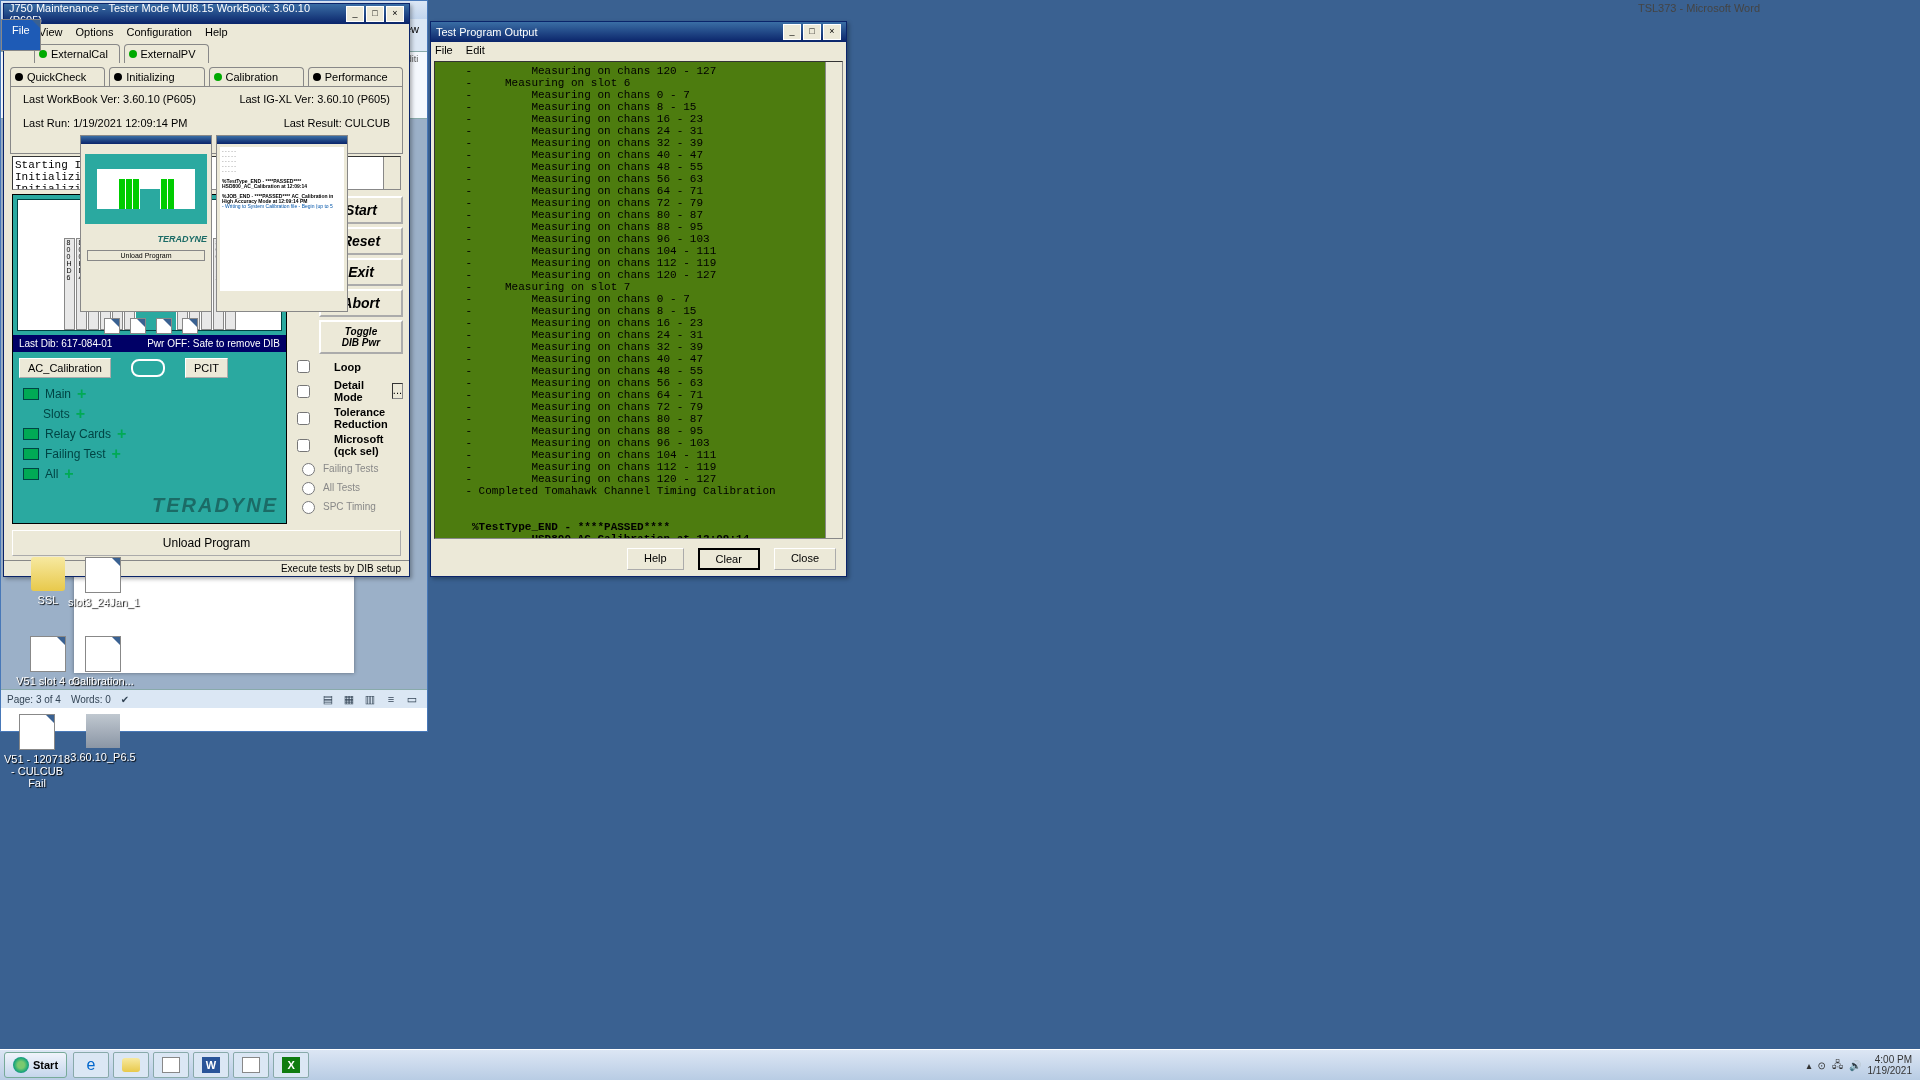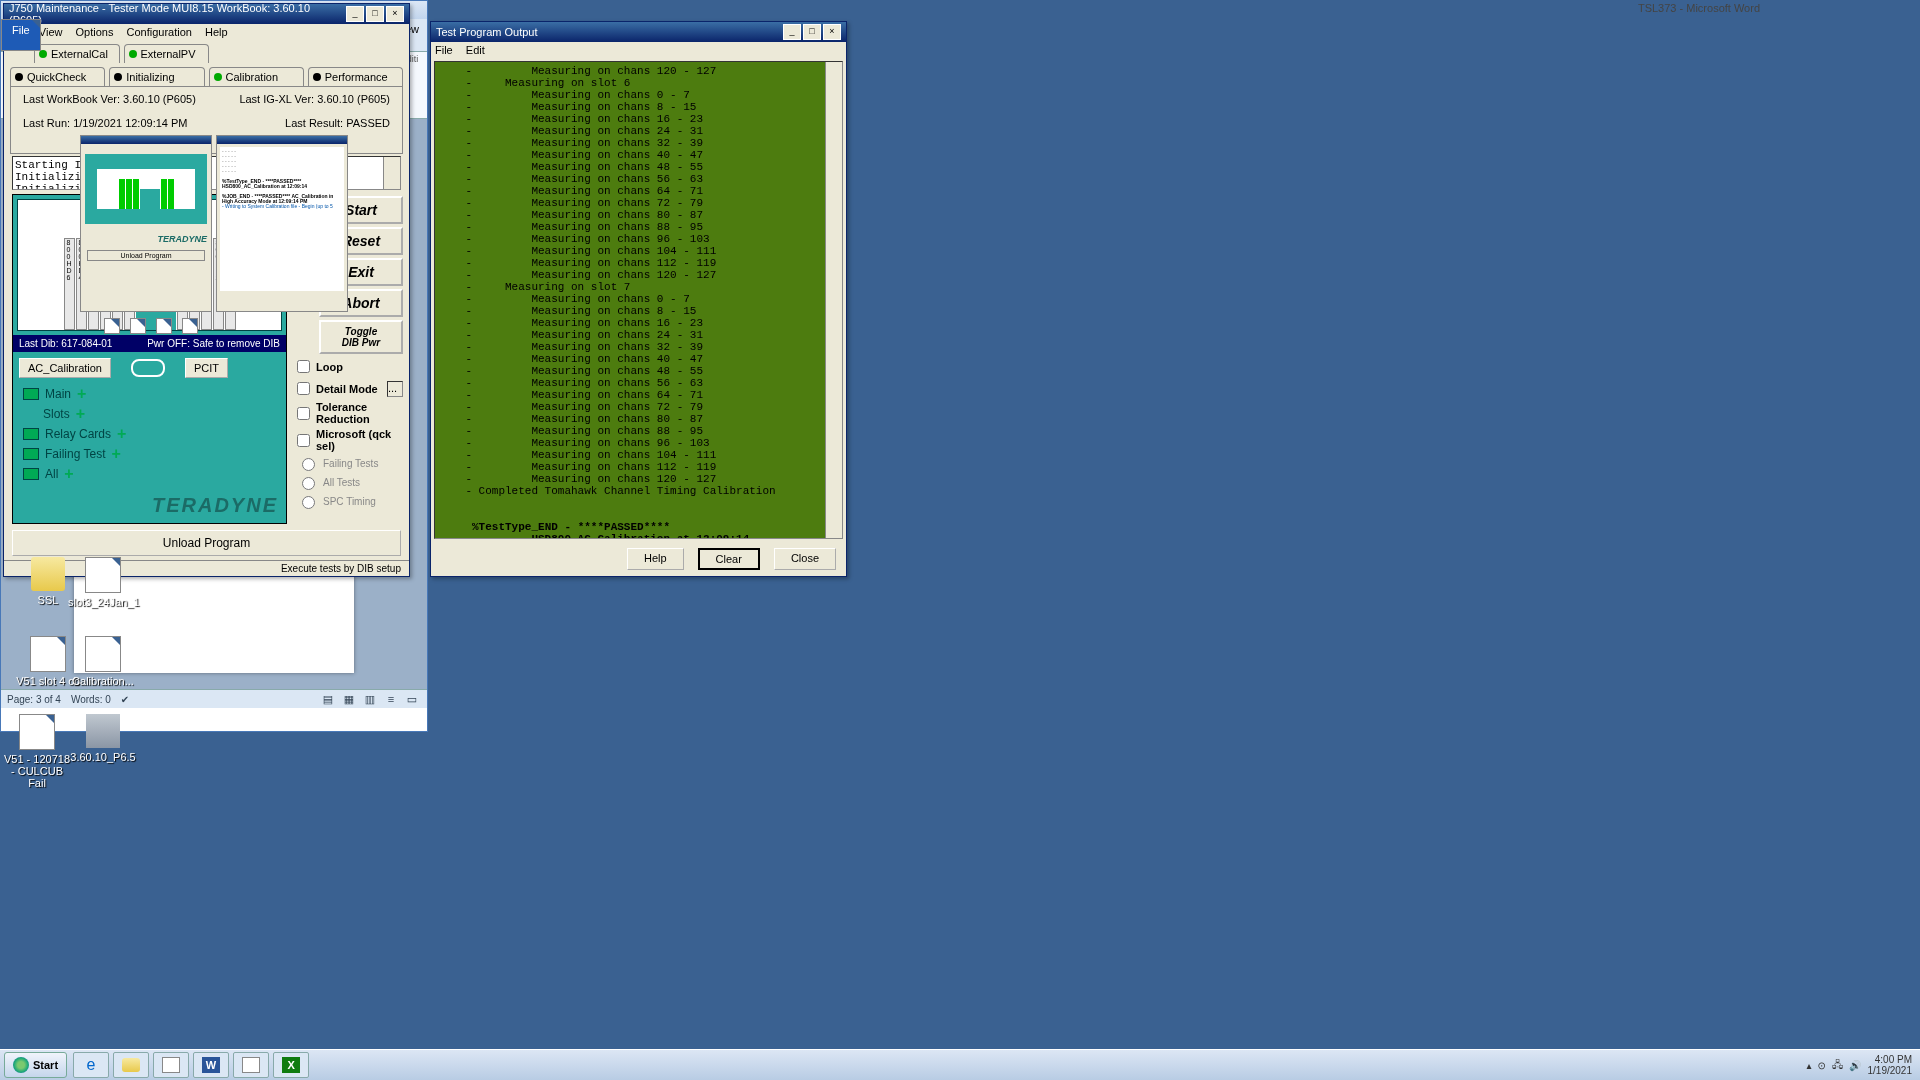--- a/index.html
+++ b/index.html
@@ -37,21 +37,21 @@
 .btn2 { background:#ece9d8; border:1px outset #fff; padding:3px 8px; font-size:11px;}
 .navlist { margin:4px 10px; }
 .navlist .item { display:flex; align-items:center; gap:6px; color:#044; font-size:12px; padding:1px 0;}
 .navlist .plus { color:#0a5; font-size:16px; font-weight:bold;}
 .navlist .box { width:14px; height:10px; background:#0a5; border:1px solid #044;}
 .teradyne { text-align:right; font-size:20px; font-weight:bold; color:#1b6b66; letter-spacing:2px; margin:10px 8px 6px 0; font-style:italic;}
 .side-controls { flex:1; padding:4px 6px; display:flex; flex-direction:column; gap:3px; align-items:center;}
 .fatbtn { width:80px; padding:4px 0; font-size:14px; font-style:italic; font-weight:bold; background:#ece9d8; border:2px outset #fff; text-align:center;}
 .lights { display:flex; flex-direction:column; gap:4px; margin:6px 0; }
 .light { width:18px; height:18px; border-radius:50%; border:1px solid #333;}
-.chk-row { display:flex; align-items:center; gap:3px; font-size:11px; width:100%; }
+.chk-row { display:flex; align-items:center; gap:21px; font-size:11px; width:100%; }
 .rad-row { display:flex; align-items:center; gap:5px; font-size:10px; width:100%; padding-left:8px; color:#888;}
 .unload { margin:4px 8px; padding:5px; text-align:center; border:1px outset #fff; background:#ece9d8; font-size:12px;}
 .statusbar { background:#ece9d8; border-top:1px solid #888; font-size:10px; text-align:right; padding:2px 8px;}
 
 
 #w_out { left:430px; top:21px; width:415px; }
 .out-text { margin:3px; background:#4d7c0f; border:1px inset #888; font-family:'Courier New',monospace; font-size:11px; height:470px; padding:3px 4px; white-space:pre-wrap; position:relative; overflow:hidden;}
 .out-text .sb { position:absolute; right:0; top:0; width:16px; bottom:0; background:#ece9d8; border-left:1px solid #888;}
 .out-btns { display:flex; justify-content:flex-end; gap:14px; padding:6px 10px;}
 .out-btns .b { background:#ece9d8; border:1px outset #fff; padding:3px 16px; font-size:11px;}
@@ -144,21 +144,21 @@
         <span>Performance</span>
       </div>
   </div>
   <div style="border:1px solid #888;margin:0 6px;padding-bottom:18px;background:#ece9d8;">
     <div class="infobar">
       <span>Last WorkBook Ver: 3.60.10 (P605)</span>
       <span>Last IG-XL Ver: 3.60.10 (P605)</span>
     </div>
     <div class="infobar">
       <span>Last Run: 1/19/2021 12:09:14 PM</span>
-      <span>Last Result: PASSED</span>
+      <span>Last Result: CULCUB</span>
     </div>
   </div>
   <div class="logbox"><span>Starting IG-XL Executive...
 Initializing Drivers
 Initializing Tester</span><div class="sb"></div></div>
   <div class="body-row">
     <div class="tester-panel">
       <div class="chassis">
         <div class="slot">
             <span>8<br>0<br>0<br>H<br>D<br>6</span>

